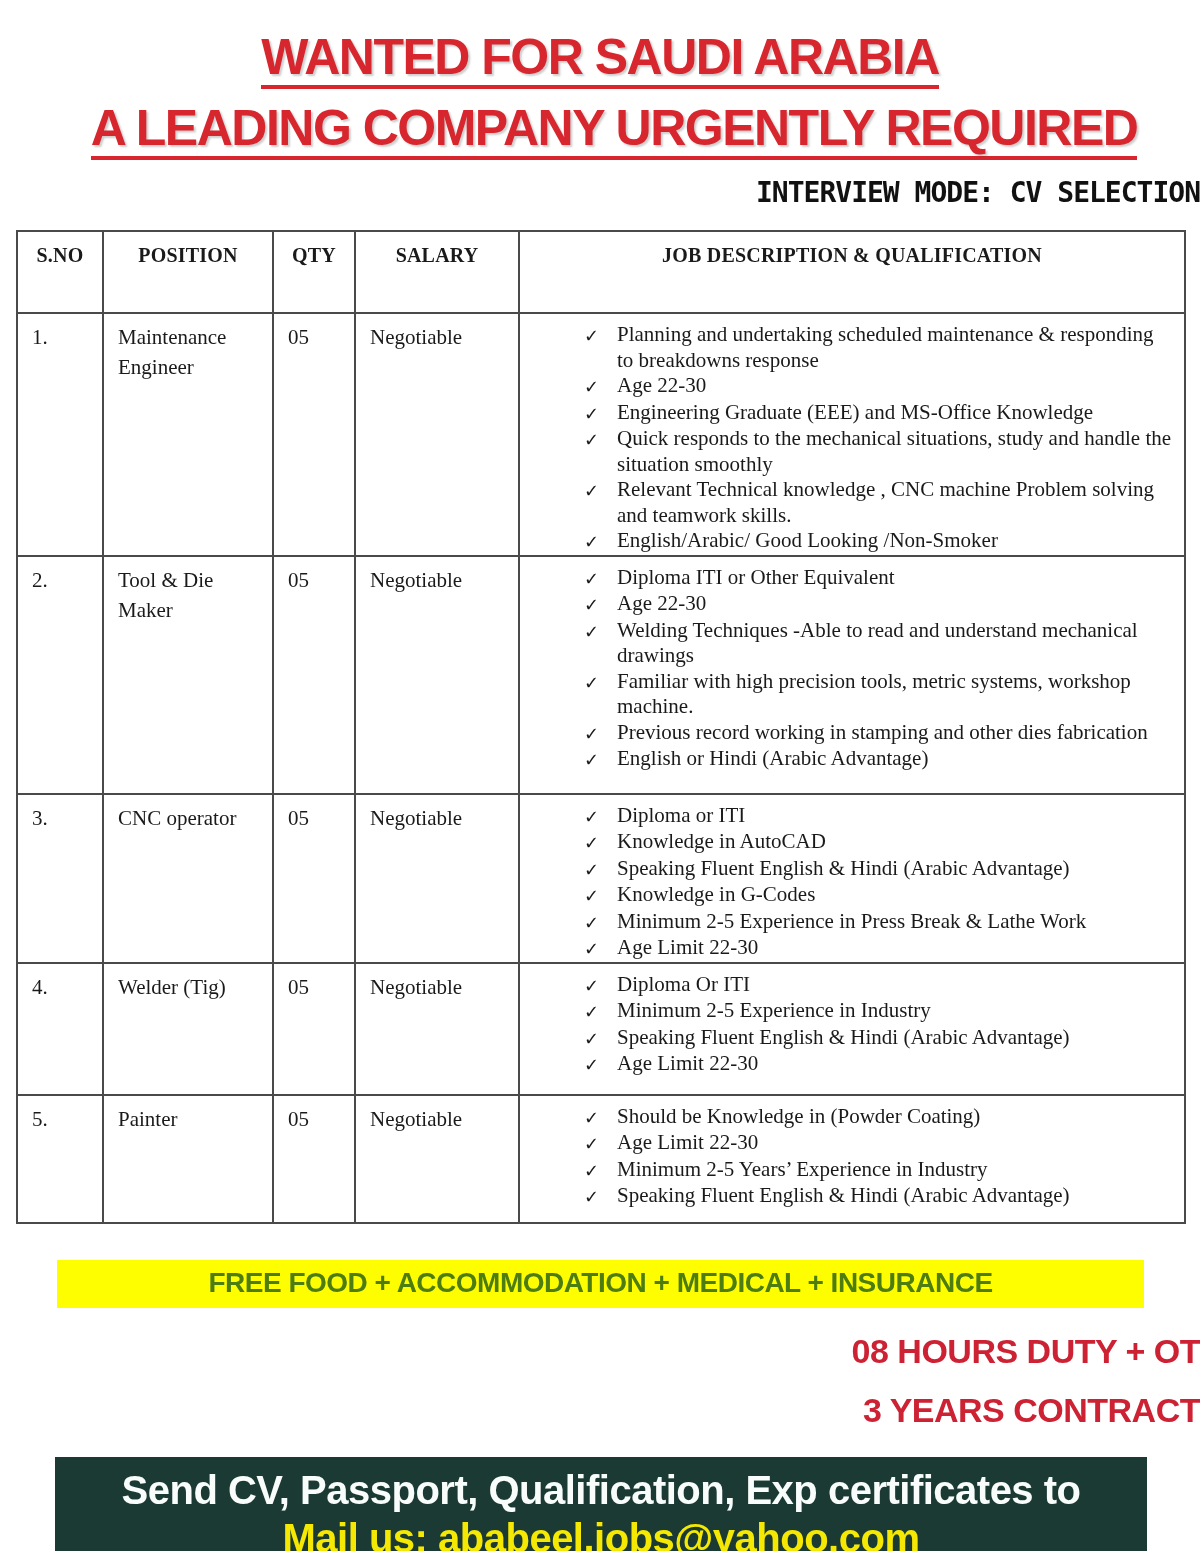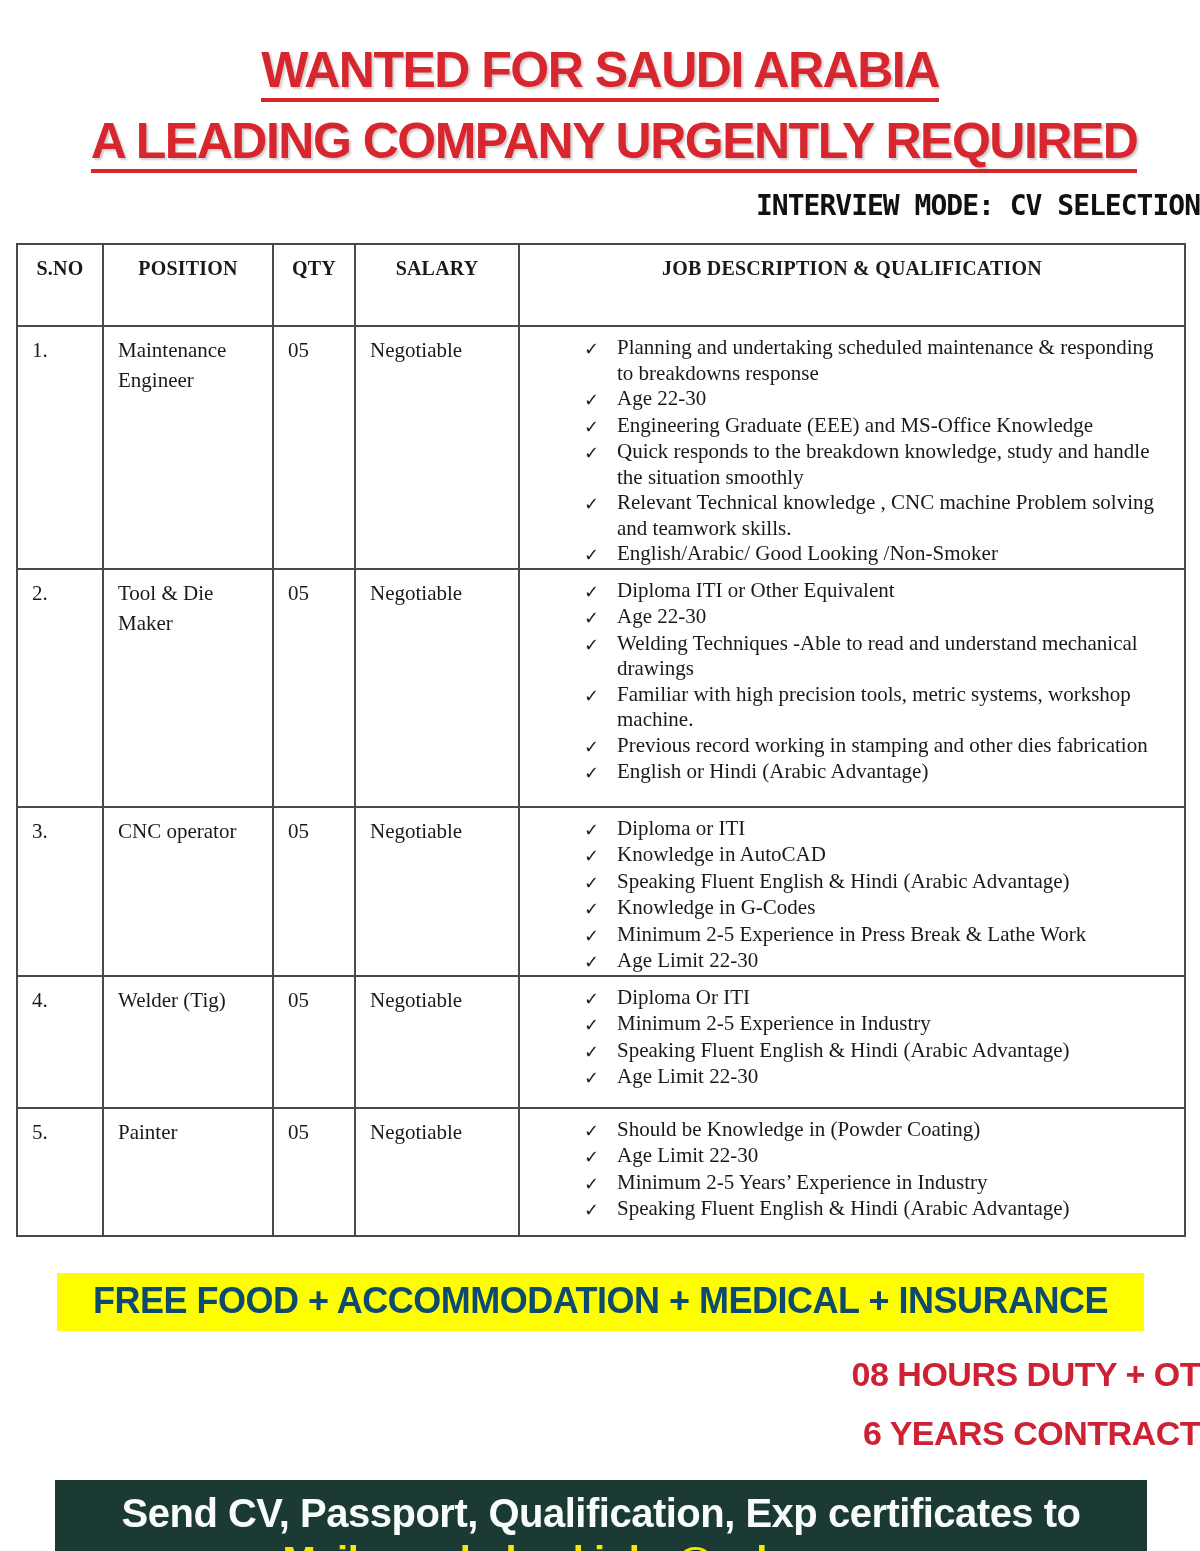--- a/index.html
+++ b/index.html
@@ -5,21 +5,21 @@
   html, body { margin: 0; padding: 0; background: #ffffff; }
   body { width: 1200px; font-family: "Liberation Serif", serif; color: #1a1a1a; }
   .page { width: 1200px; height: 1551px; overflow: hidden; background: #ffffff; }
 
   
   .title-block { text-align: center; }
   .title-line { display: inline-block; font-family: "Liberation Sans", sans-serif;
     font-weight: 700; font-size: 50px; line-height: 1.0; letter-spacing: -1.5px;
     color: #d7262d; border-bottom: 4px solid #d7262d; padding-bottom: 3px;
     text-shadow: 2px 2px 2px rgba(60,60,60,0.25); white-space: nowrap; }
-  .title-1 { margin-top: 45px; }
+  .title-1 { margin-top: 32px; }
   .title-2 { margin-top: 14px; margin-left: 28px; }
   .subtitle { text-align: right; margin-top: 16px; font-family: "DejaVu Sans Mono", monospace;
     font-weight: 700; font-size: 28px; letter-spacing: -1px; color: #111111; }
 
   
   table.jobs { border-collapse: collapse; table-layout: fixed; width: 1168px;
     margin: 21px 16px 0 16px; border-radius: 19px; }
   table.jobs th, table.jobs td { border: 2px solid #4a4a4a; vertical-align: top;
     box-sizing: border-box; }
   table.jobs th { font-size: 20px; font-weight: 700; text-align: center;
@@ -30,22 +30,22 @@
   .c-sal { width: 164px; } .c-desc { width: 666px; }
   tr.r0 td { height: 237px; } tr.r1 td { height: 238px; } tr.r2 td { height: 161px; }
   tr.r3 td { height: 132px; } tr.r4 td { height: 128px; }
   ul.bullets { list-style: none; margin: 0; padding: 0 8px 0 50px; }
   ul.bullets li { display: flex; align-items: flex-start; line-height: 25.5px; }
   .check { flex: none; width: 33px; font-family: "DejaVu Sans", sans-serif;
     font-size: 18px; padding-top: 1px; }
 
   
   .benefits-banner { margin: 36px 56px 0 57px; background: #fefe00; text-align: center;
-    font-family: "Liberation Sans", sans-serif; font-weight: 700; font-size: 36px;
-    letter-spacing: -0.5px; color: #0c4a6e; padding: 7px 0 9px 0; }
+    font-family: "Liberation Sans", sans-serif; font-weight: 700; font-size: 28px;
+    letter-spacing: -0.5px; color: #4d7c0f; padding: 7px 0 9px 0; }
   .red-line { text-align: right; font-family: "Liberation Sans", sans-serif;
     font-weight: 700; color: #cd2233; letter-spacing: -0.5px; }
   .duty-line { margin-top: 24px; font-size: 34px; }
   .contract-line { margin-top: 20px; font-size: 34px; }
   .contact-banner { margin: 27px 53px 0 55px; background: #1b3a33; text-align: center;
     padding: 9px 0 12px 0; font-family: "Liberation Sans", sans-serif; font-weight: 700; }
   .contact-line1 { color: #f8fcfa; font-size: 40px; line-height: 1.22; letter-spacing: -0.5px; text-align: center; }
   .contact-line2 { color: #f5e903; font-size: 40px; line-height: 1.22; letter-spacing: -0.5px; }
 </style>
 </head>
@@ -91,21 +91,21 @@
             <li>
                 <span class="check">✓</span>
                 <span>Age 22-30</span>
               </li>
             <li>
                 <span class="check">✓</span>
                 <span>Engineering Graduate (EEE) and MS-Office Knowledge</span>
               </li>
             <li>
                 <span class="check">✓</span>
-                <span>Quick responds to the breakdown knowledge, study and handle the situation smoothly</span>
+                <span>Quick responds to the mechanical situations, study and handle the situation smoothly</span>
               </li>
             <li>
                 <span class="check">✓</span>
                 <span>Relevant Technical knowledge , CNC machine Problem solving and teamwork skills.</span>
               </li>
             <li>
                 <span class="check">✓</span>
                 <span>English/Arabic/ Good Looking /Non-Smoker</span>
               </li>
           </ul>
@@ -231,20 +231,20 @@
           </ul>
         </td>
       </tr>
     </tbody>
   </table>
 
   <div class="benefits-banner">FREE FOOD + ACCOMMODATION + MEDICAL + INSURANCE</div>
 
   <div class="red-line duty-line">08 HOURS DUTY + OT</div>
 
-  <div class="red-line contract-line">6 YEARS CONTRACT</div>
+  <div class="red-line contract-line">3 YEARS CONTRACT</div>
 
   <div class="contact-banner">
     <div class="contact-line1">Send CV, Passport, Qualification, Exp certificates to</div>
     <div class="contact-line2">Mail us: ababeel.jobs@yahoo.com</div>
   </div>
 
 </div>
 
 </body></html>

